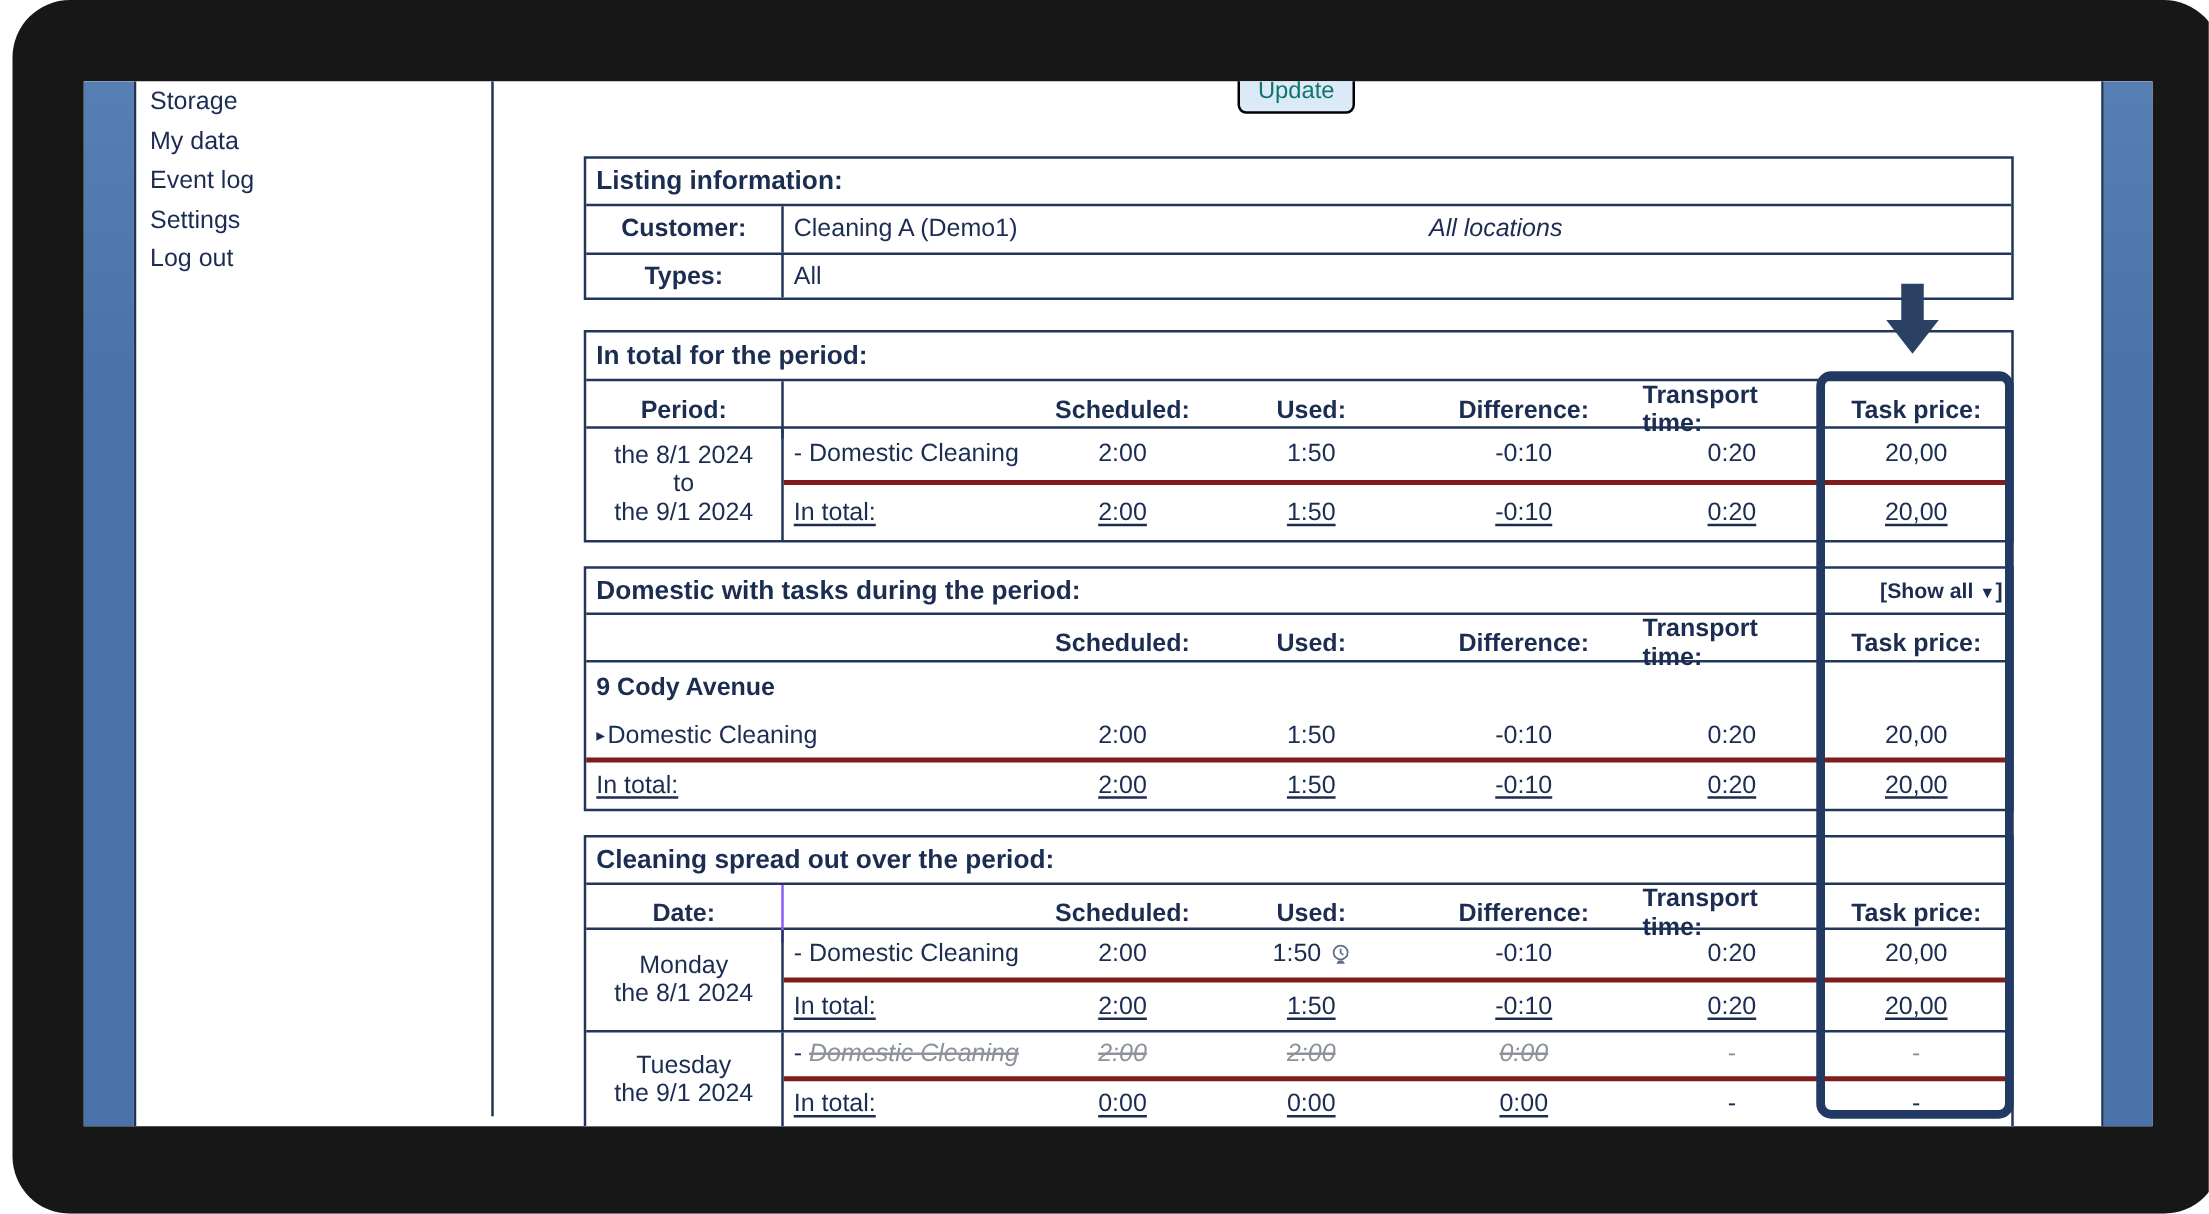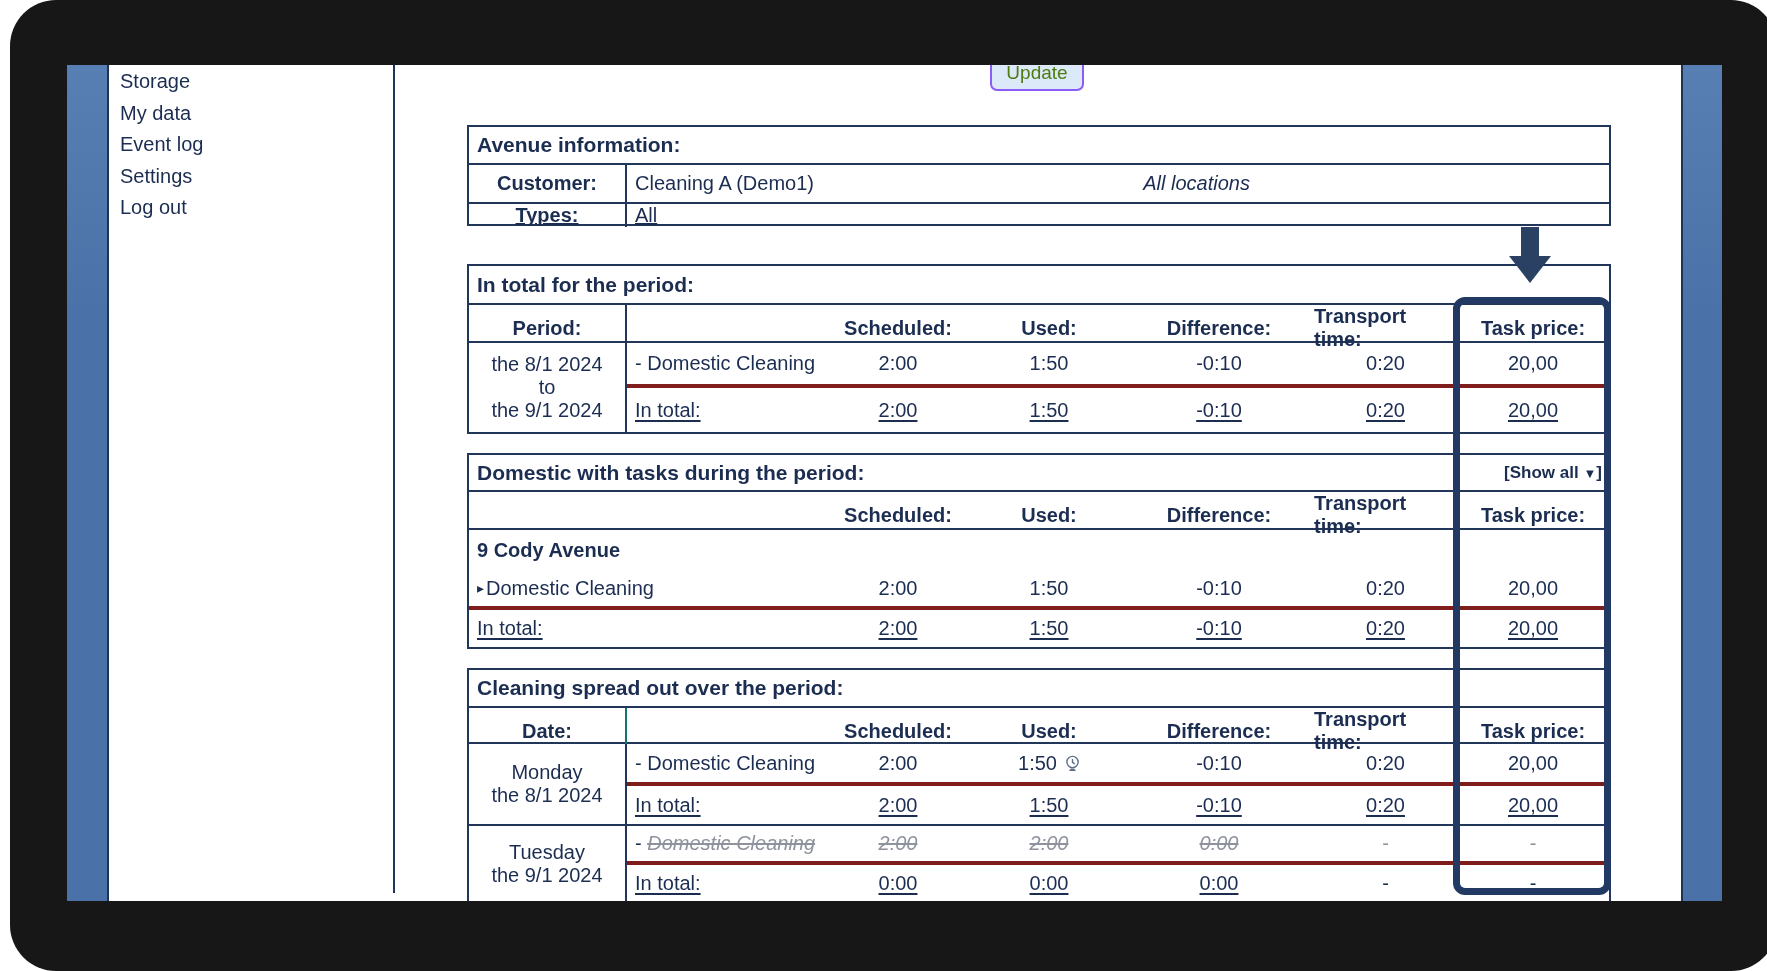--- a/index.html
+++ b/index.html
@@ -15,21 +15,21 @@
              background:linear-gradient(180deg,#587fb3 0%,#4a72a8 30%,#4a72a8 100%);
              border-left:2px solid #1e3356;}
   .divider{position:absolute;left:326px;top:0;width:2px;height:828px;background:#22345a;}
 
   
   .nav{position:absolute;left:53px;top:1px;margin:0;padding:0;list-style:none;font-size:20px;}
   .nav li{height:31.5px;line-height:31.5px;cursor:pointer;white-space:nowrap;}
 
   
   .update-btn{position:absolute;left:923px;top:-15px;width:94px;height:41px;background:#dce9f8;
-              border:2px solid #8b5cf6;border-radius:7px;font-size:19px;color:#4d7c0f;
+              border:2px solid #000000;border-radius:7px;font-size:19px;color:#0f766e;
               display:flex;align-items:flex-end;justify-content:center;padding-bottom:5px;box-sizing:border-box;
               font-family:"Liberation Sans",sans-serif;}
 
   
   .tbl{position:absolute;left:400px;width:1140px;background:#fff;border:2px solid #223659;box-sizing:content-box;font-size:20px;}
   .title-row{display:flex;align-items:center;justify-content:space-between;font-weight:bold;font-size:21px;
              padding-left:8px;border-bottom:2px solid #223659;}
   .hdr{display:grid;font-weight:bold;border-bottom:2px solid #223659;}
   .cols7{grid-template-columns:158px 195px 152px 150px 190px 143px 152px;}
   .cols6{grid-template-columns:195px 152px 150px 190px 143px 152px;}
@@ -75,30 +75,30 @@
       <li>My data</li>
       <li>Event log</li>
       <li>Settings</li>
       <li>Log out</li>
     </ul>
 
     <button class="update-btn">Update</button>
 
     <div class="tbl" style="top:60px;">
       <div class="title-row" style="height:36px;">
-        <span>Avenue information:</span>
+        <span>Listing information:</span>
       </div>
       <div style="display:grid;grid-template-columns:158px 982px;border-bottom:2px solid #223659;height:37px;">
         <div class="label-cell">Customer:</div>
         <div style="position:relative;display:flex;align-items:center;padding-left:8px;">
           <span>Cleaning A (Demo1)</span>
           <span style="position:absolute;left:58%;transform:translateX(-50%);font-style:italic;">All locations</span>
         </div>
       </div>
-      <div style="display:grid;grid-template-columns:158px 982px;height:20px;text-decoration:underline;">
+      <div style="display:grid;grid-template-columns:158px 982px;height:34px;">
         <div class="label-cell">Types:</div>
         <div style="display:flex;align-items:center;padding-left:8px;">All</div>
       </div>
     </div>
 
     <div class="tbl" style="top:199px;">
       <div class="title-row" style="height:37px;">
         <span>In total for the period:</span>
       </div>
       <div class="hdr cols7" style="height:36px;">
@@ -170,21 +170,21 @@
         <div class="c u">0:20</div>
         <div class="c u">20,00</div>
       </div>
     </div>
 
     <div class="tbl" style="top:603px;">
       <div class="title-row" style="height:36px;">
         <span>Cleaning spread out over the period:</span>
       </div>
       <div class="hdr cols7" style="height:34px;">
-        <div class="colhead" style="border-right:2px solid #0f766e;">Date:</div>
+        <div class="colhead" style="border-right:2px solid #8b5cf6;">Date:</div>
         <div class="colhead"></div>
         <div class="colhead">Scheduled:</div>
         <div class="colhead">Used:</div>
         <div class="colhead">Difference:</div>
         <div class="colhead">Transport time:</div>
         <div class="colhead">Task price:</div>
       </div>
 
       <div class="body darksep">
         <div class="span-cell">

